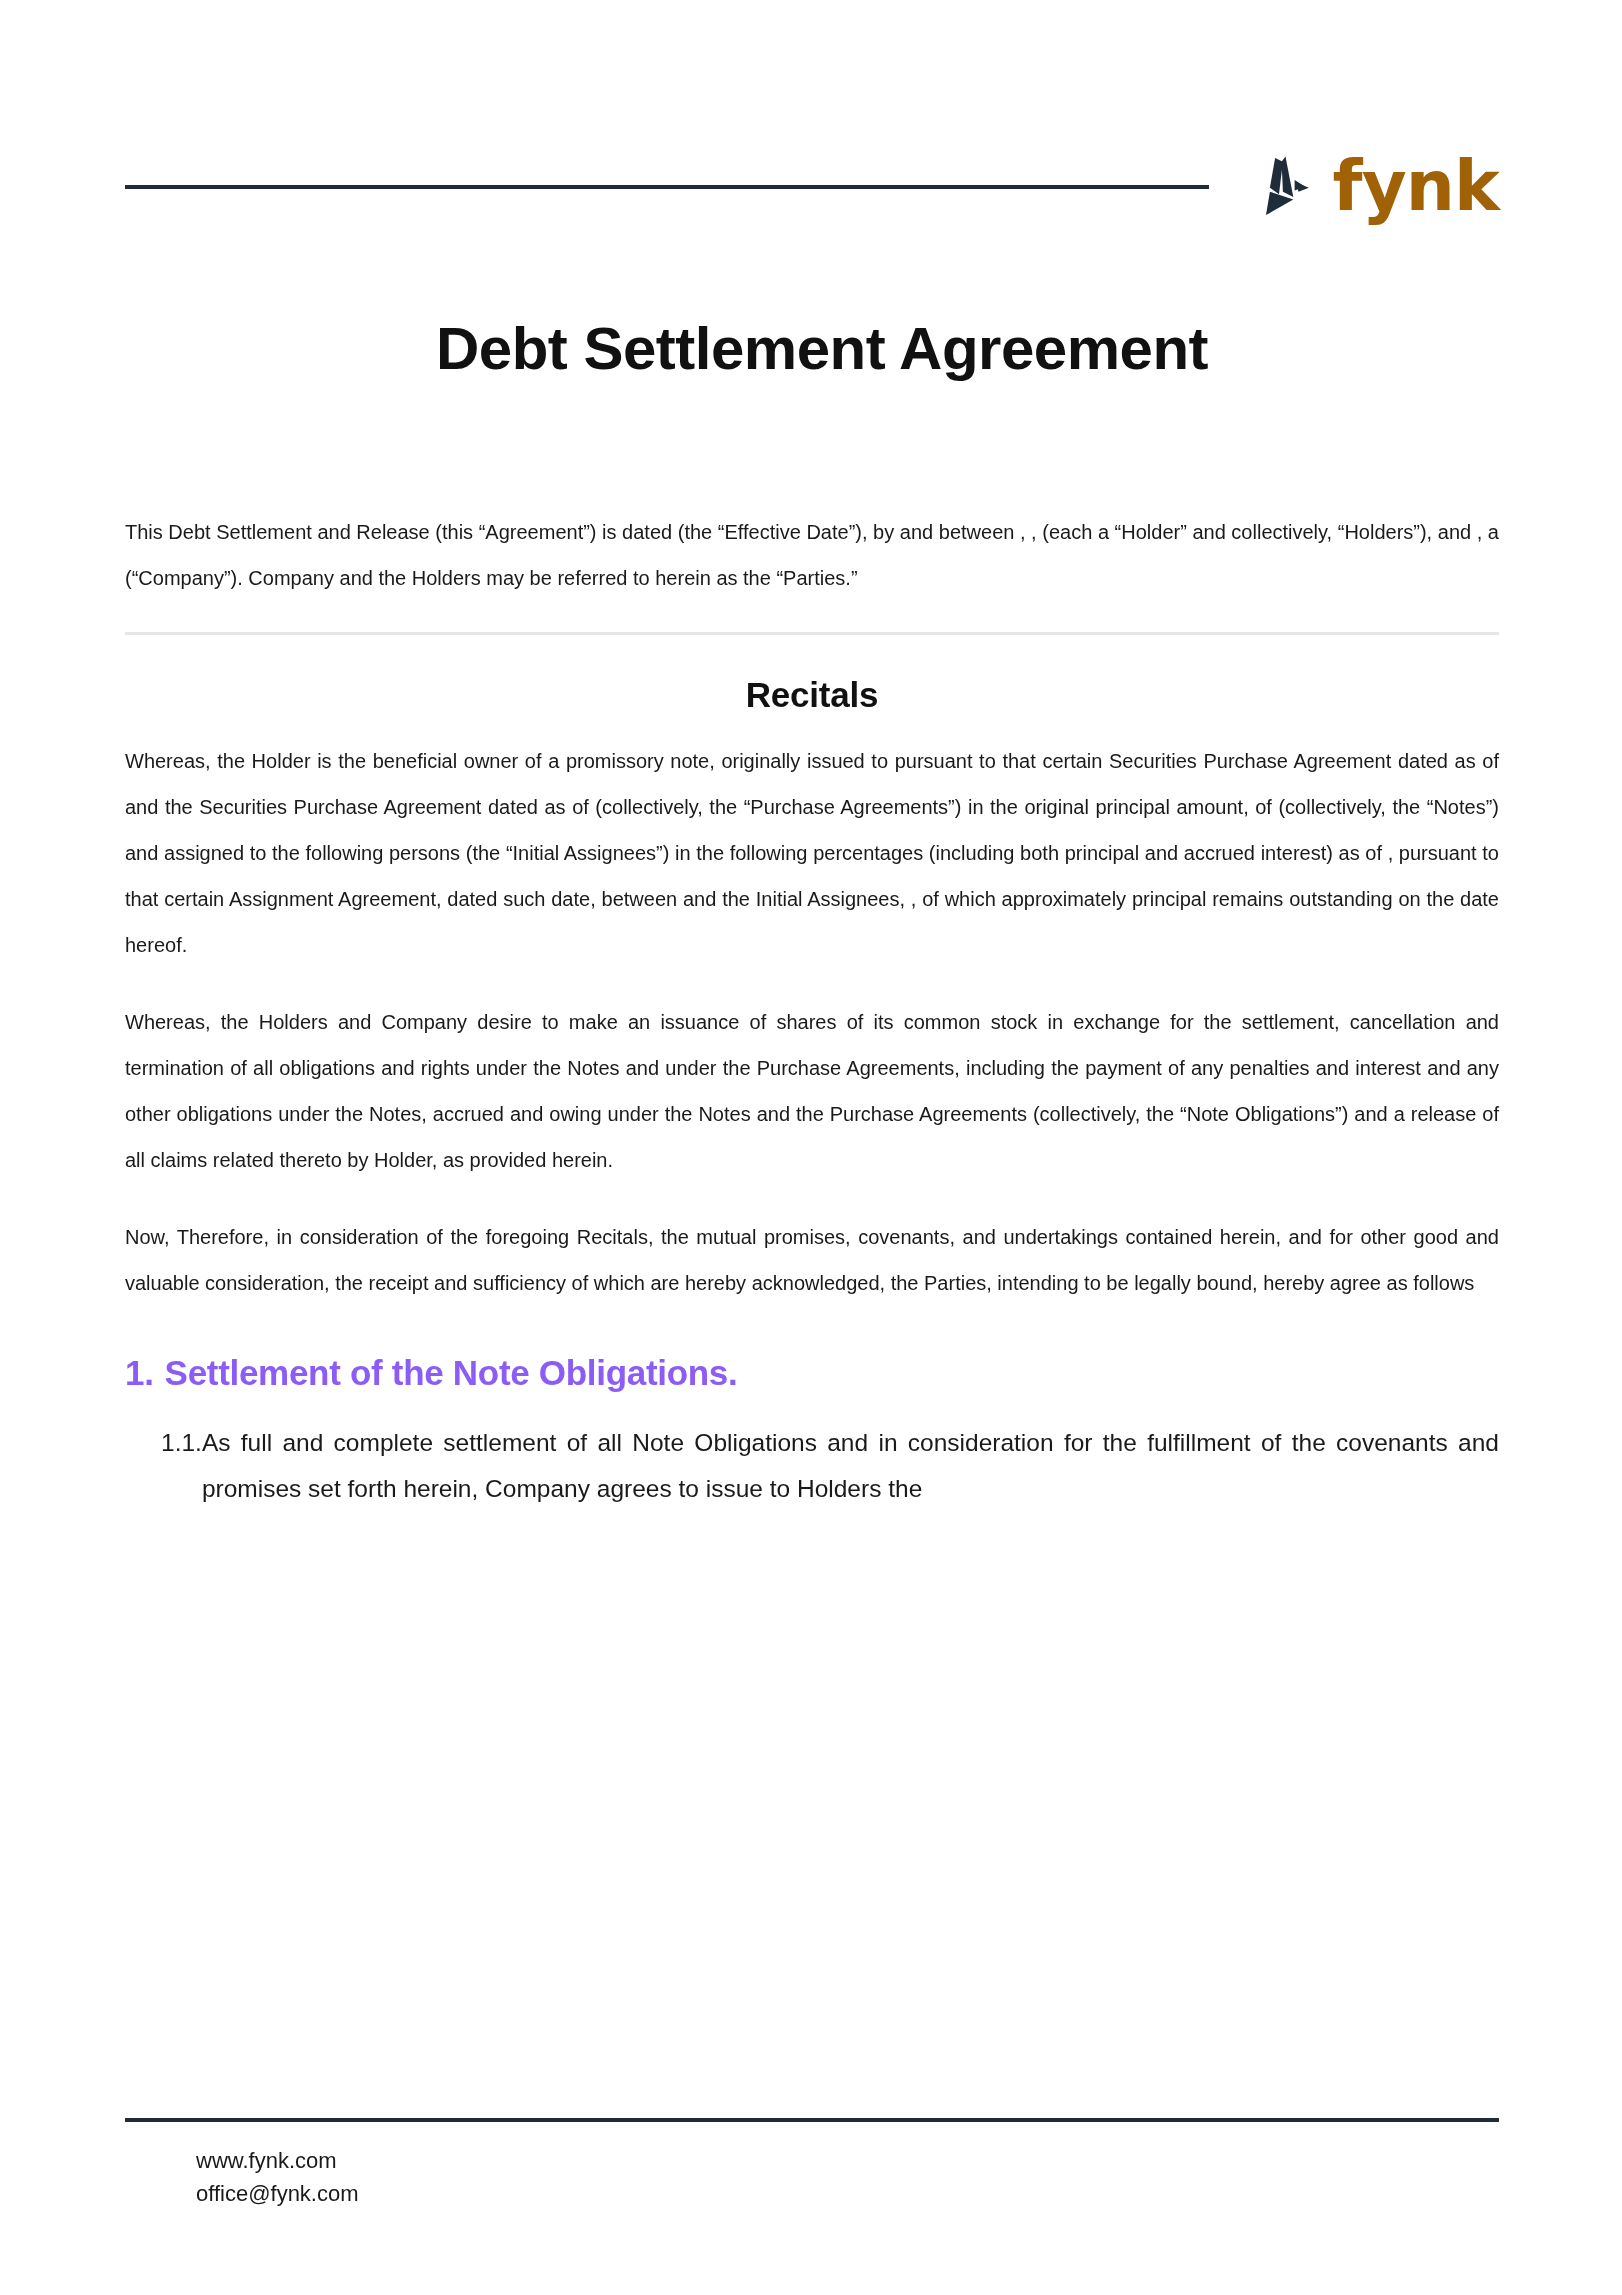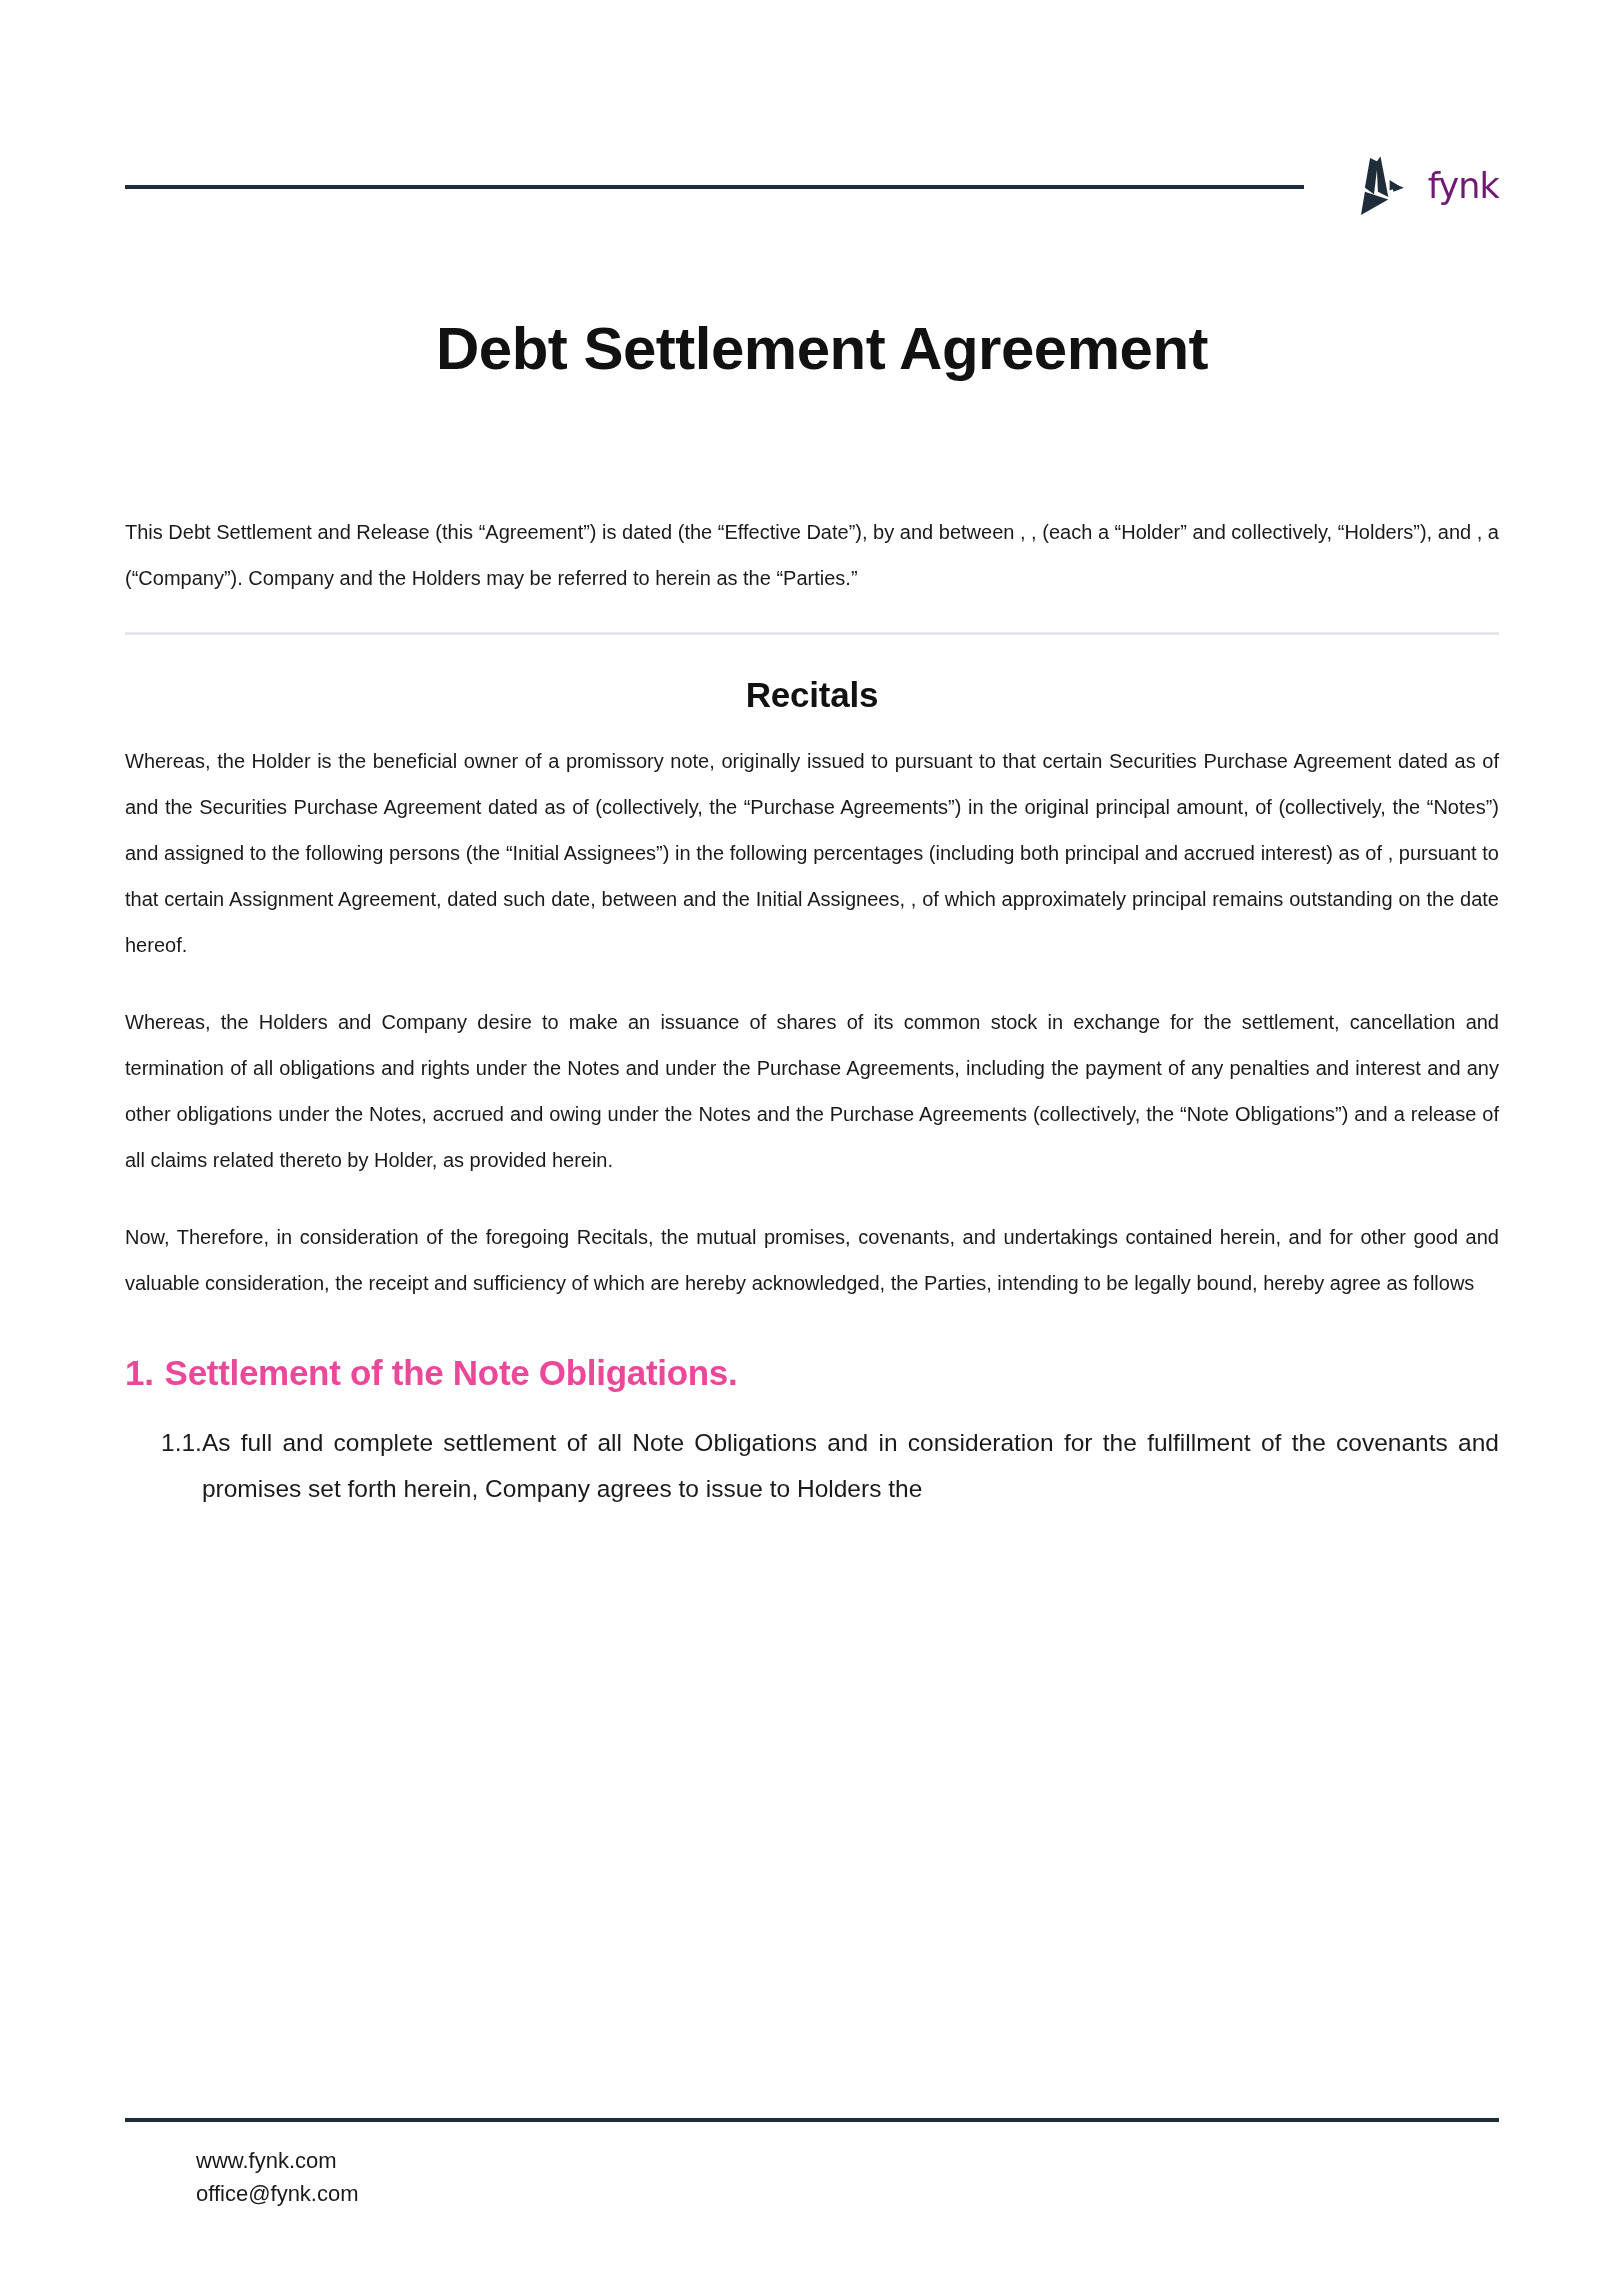--- a/index.html
+++ b/index.html
@@ -48,24 +48,24 @@
     align-items: center;
     gap: 14.5px;
   }
   .brand-mark {
     width: 65px;
     height: 65px;
     display: block;
   }
   .brand-word {
     font-family: "DejaVu Sans", sans-serif;
-    font-size: 35px;
-    font-weight: 400;
+    font-size: 69px;
+    font-weight: 700;
     letter-spacing: -0.9px;
-    color: #701a75;
+    color: #a16207;
     line-height: 1;
   }
 
   
   .doc-title {
     position: absolute;
     top: 316px;
     left: 135px;
     width: 1374px;
     text-align: center;
@@ -109,21 +109,21 @@
     font-size: 35px;
     font-weight: 700;
     color: #111111;
     letter-spacing: -0.2px;
   }
 
   h3.clause-heading {
     margin: 47px 0 27px 0;
     font-size: 35px;
     font-weight: 700;
-    color: #ec4899;
+    color: #8b5cf6;
     letter-spacing: -0.3px;
   }
   h3.clause-heading .num {
     margin-right: 11px;
   }
 
   .subclause {
     display: flex;
     margin: 0 0 25.5px 36px;
     font-size: 24.5px;

